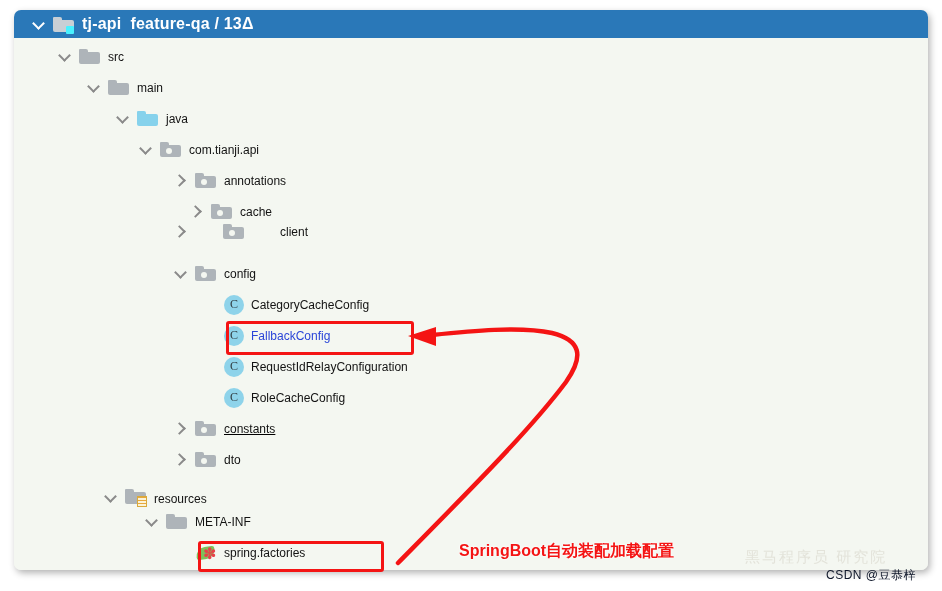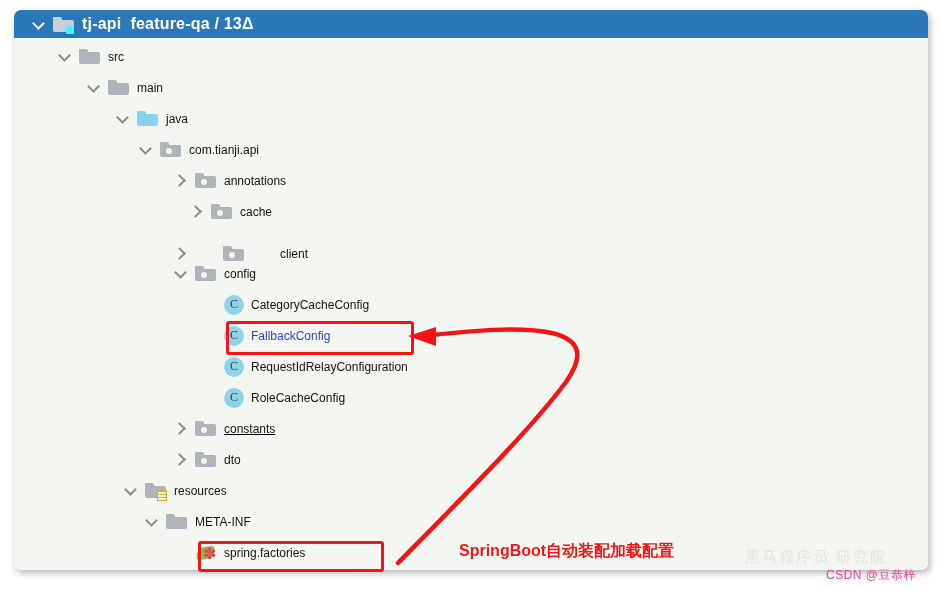--- a/index.html
+++ b/index.html
@@ -207,21 +207,21 @@
   #anno-spring-label { left: 459px; top: 541px; }
 
   
   .wm {
     position: absolute;
     white-space: nowrap;
     font-size: 15px;
     letter-spacing: 2px;
   }
   #wm-heima { left: 745px; top: 548px; color: #e3e3da; }
-  #wm-csdn  { left: 826px; top: 567px; color: #ec4899; font-size: 12px; letter-spacing: 0.5px; }
+  #wm-csdn  { left: 826px; top: 567px; color: #0f172a; font-size: 12px; letter-spacing: 0.5px; }
 </style>
 </head>
 <body>
 
 <div id="project-panel">
 
   <div id="panel-header">
     <span class="chev down white"></span>
     <span class="ico">
       <span class="fold modulehdr" style="filter: brightness(1.15);">
@@ -287,21 +287,21 @@
       <div class="row" style="top: 158px; left: 174px;">
         <span class="chev right"></span>
         <span class="ico">
           <span class="fold pkg">
             <span class="tab"></span>
             <span class="body"></span>
           </span>
         </span>
         <span class="label">cache</span>
       </div>
-      <div class="row" style="top: 200px; left: 158px; gap: 28px;">
+      <div class="row" style="top: 178px; left: 158px; gap: 28px;">
         <span class="chev right"></span>
         <span class="ico">
           <span class="fold pkg">
             <span class="tab"></span>
             <span class="body"></span>
           </span>
         </span>
         <span class="label">client</span>
       </div>
       <div class="row" style="top: 220px; left: 158px;">
@@ -347,21 +347,21 @@
       <div class="row" style="top: 406px; left: 158px;">
         <span class="chev right"></span>
         <span class="ico">
           <span class="fold pkg">
             <span class="tab"></span>
             <span class="body"></span>
           </span>
         </span>
         <span class="label">dto</span>
       </div>
-      <div class="row" style="top: 437px; left: 108px;">
+      <div class="row" style="top: 437px; left: 88px; align-items: flex-end;">
         <span class="chev down"></span>
         <span class="ico">
           <span class="fold res">
             <span class="tab"></span>
             <span class="body"></span>
           </span>
         </span>
         <span class="label">resources</span>
       </div>
       <div class="row" style="top: 468px; left: 129px;">

